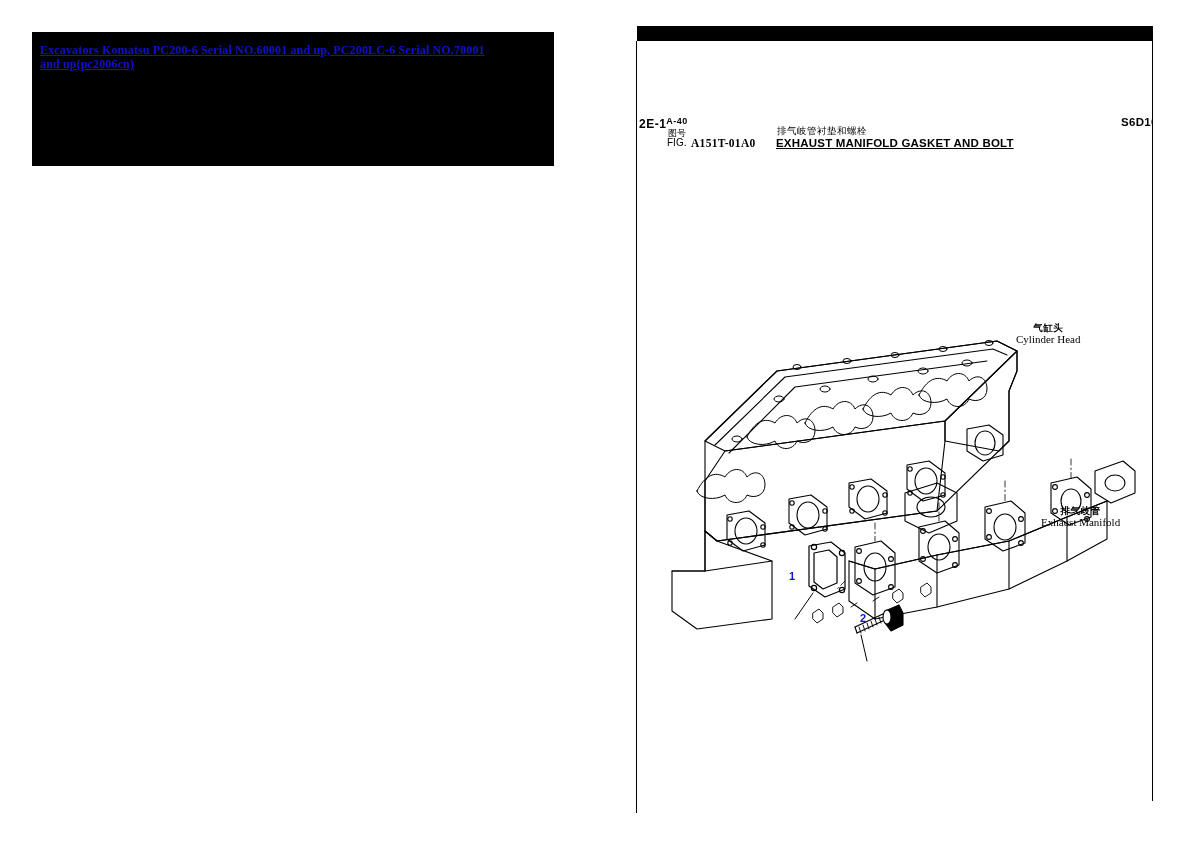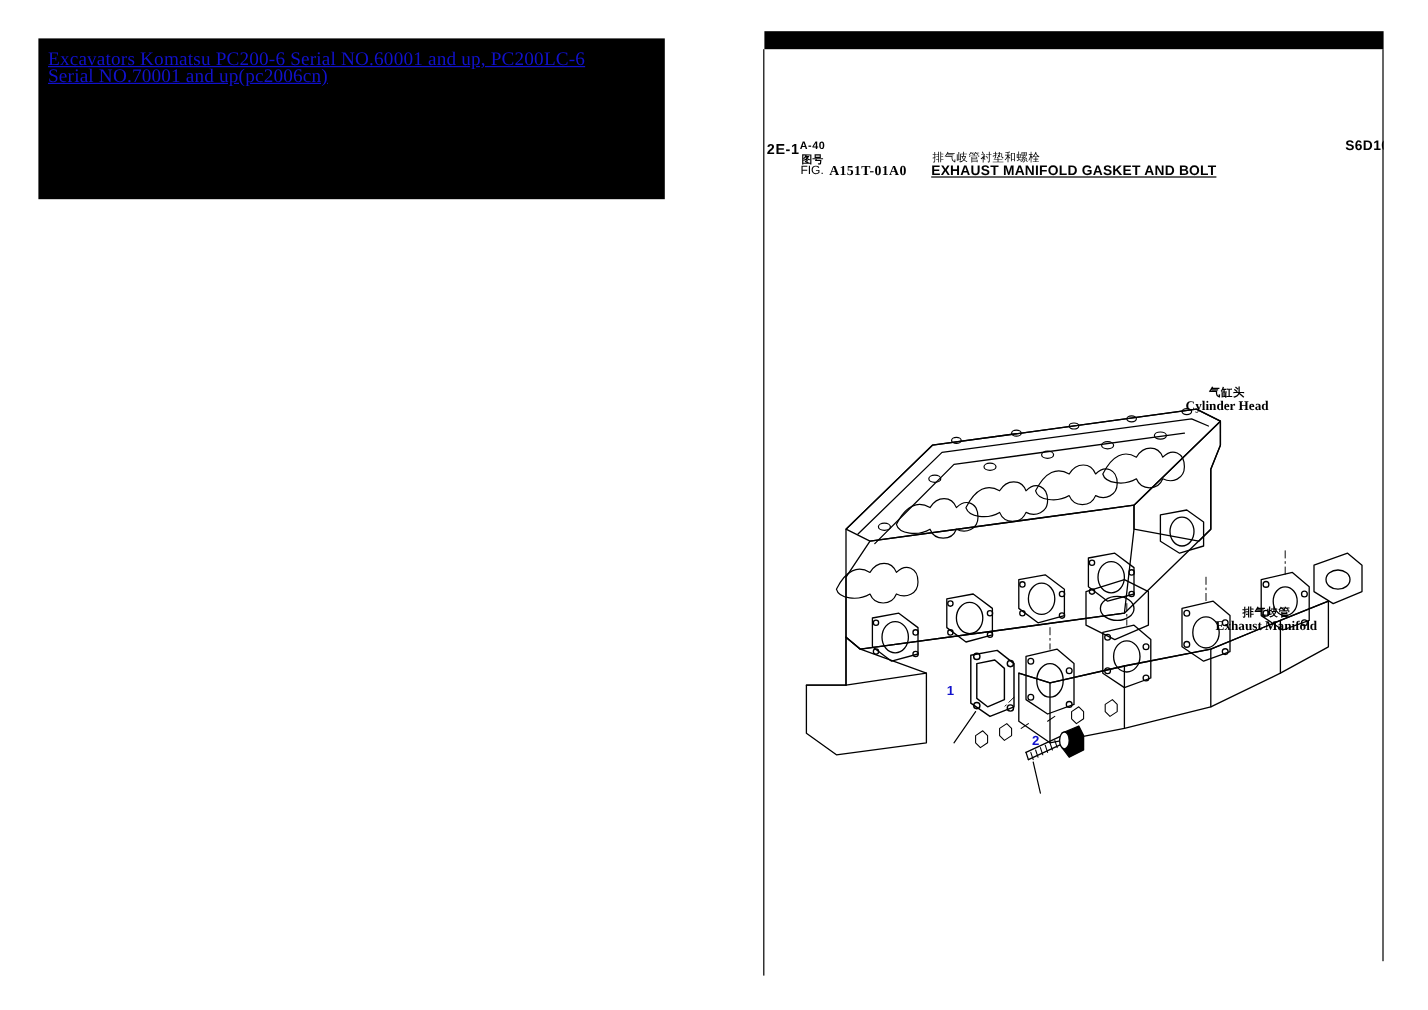--- a/index.html
+++ b/index.html
@@ -25,22 +25,22 @@
     height: 134px;
     background: #000000;
   }
   #doc-link {
     position: absolute;
     left: 8px;
     top: 11px;
     width: 460px;
     color: #1111cc;
     font-family: "Liberation Serif", serif;
-    font-weight: normal;
-    font-size: 16px;
+    font-weight: bold;
+    font-size: 12px;
     line-height: 14px;
     letter-spacing: 0.15px;
     text-decoration: underline;
     text-underline-offset: 1px;
     cursor: pointer;
     display: block;
   }
 
   
   #drawing-sheet {
@@ -96,21 +96,21 @@
   }
   .hdr-sheet-no sup {
     font-size: 9px;
     vertical-align: 4px;
   }
   .hdr-fig-cn {
     position: absolute;
     left: 32px;
     top: 11px;
     font-family: "DejaVu Sans", sans-serif;
-    font-weight: bold;
+    font-weight: normal;
     font-size: 9px;
     color: #000;
     letter-spacing: 0px;
   }
   .hdr-fig-en {
     position: absolute;
     left: 31px;
     top: 21px;
     font-family: "Liberation Sans", sans-serif;
     font-weight: normal;
@@ -187,33 +187,34 @@
     font-family: "Liberation Sans", sans-serif;
     font-weight: bold;
     font-size: 11px;
     color: #1111cc;
   }
   .part-label {
     position: absolute;
     text-align: center;
     color: #000;
     white-space: nowrap;
+    margin-left: 28px;
   }
   .part-label .cn {
     display: block;
     font-family: "DejaVu Sans", sans-serif;
     font-weight: bold;
     font-size: 9.5px;
     letter-spacing: 0.5px;
     line-height: 11px;
   }
   .part-label .en {
     display: block;
     font-family: "Liberation Serif", serif;
-    font-weight: bold;
+    font-weight: normal;
     font-size: 11px;
     line-height: 12px;
   }
   #label-cylinder-head { left: 988px; top: 322px; }
   #label-exhaust-manifold { left: 1013px; top: 505px; }
   #callout-1 { left: 789px; top: 570px; }
   #callout-2 { left: 860px; top: 612px; }
 </style>
 </head>
 <body>

